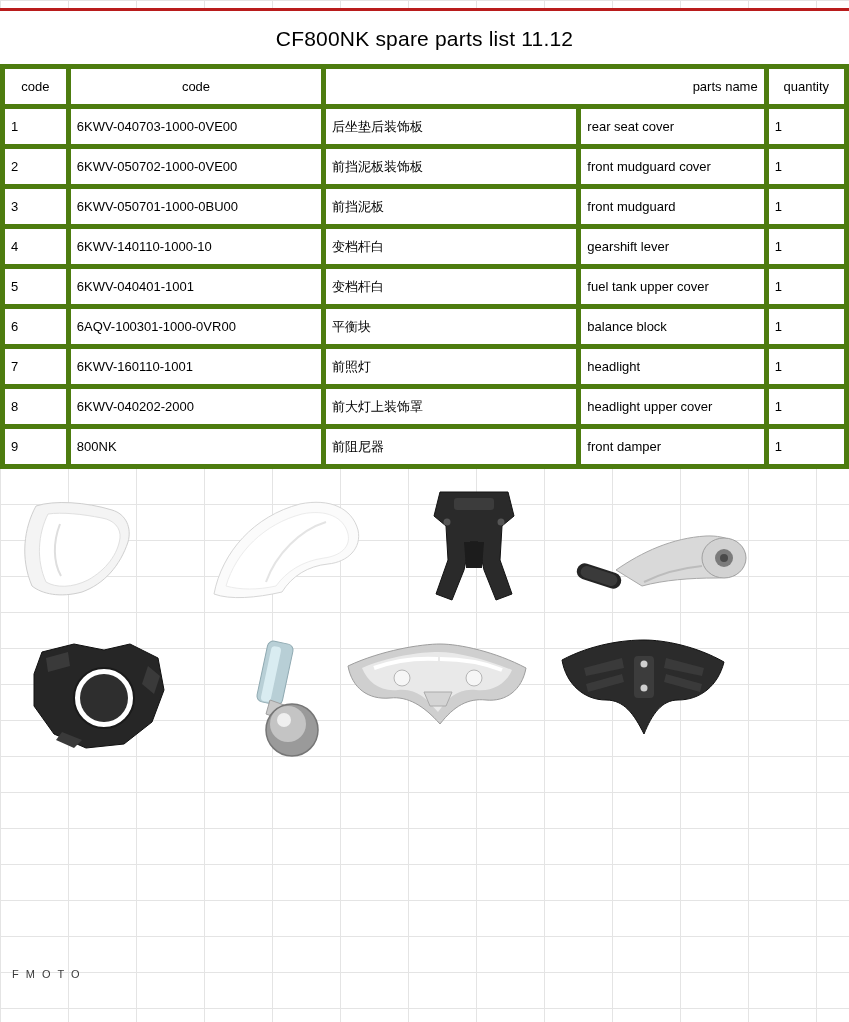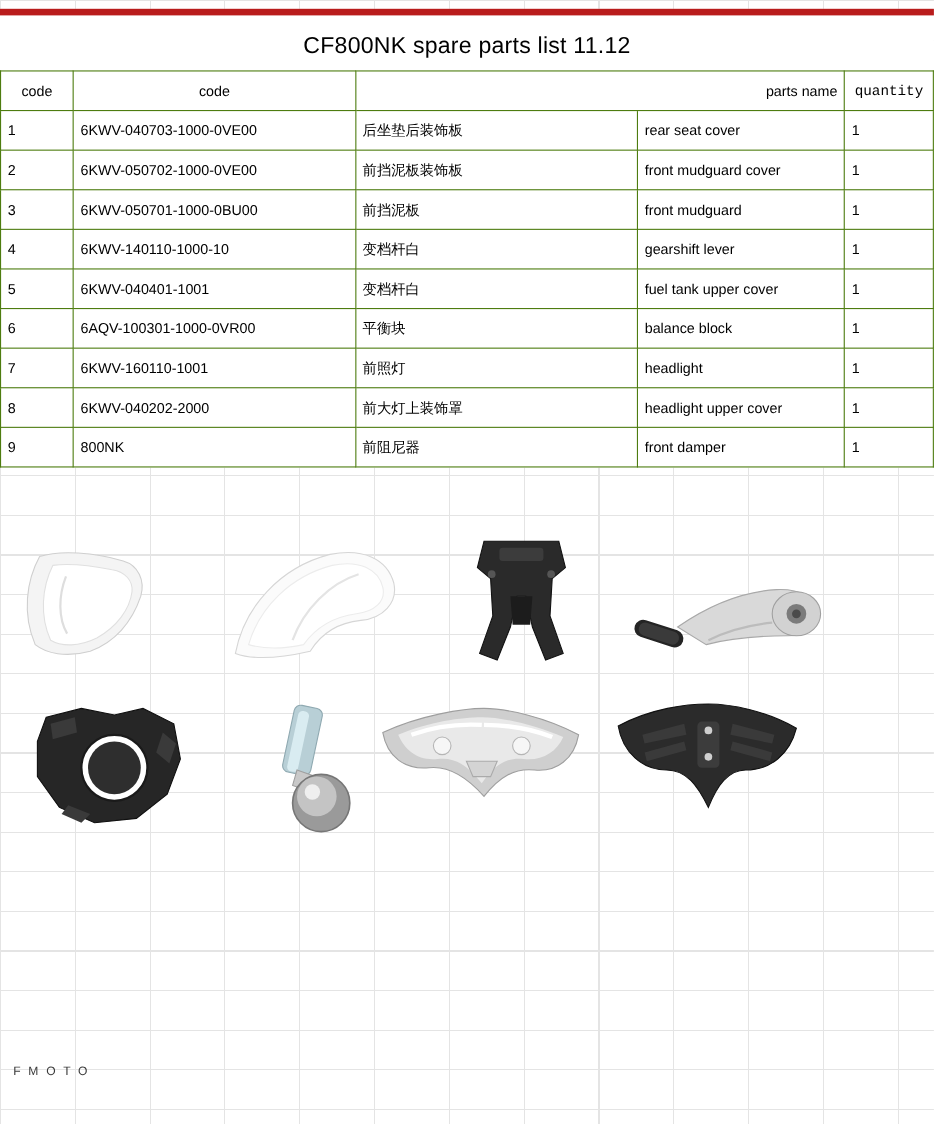--- a/index.html
+++ b/index.html
@@ -37,21 +37,21 @@
     position: relative;
     z-index: 2;
   }
 
   
   .title-row {
     position: absolute;
     left: 0; top: 8px;
     width: 849px;
     height: 56px;
-    border-top: 6px solid #b91c1c;
+    border-top: 3px solid #b91c1c;
     border-bottom: 1px solid #b8b8b8;
     background: #ffffff;
     display: flex;
     align-items: center;
     justify-content: center;
   }
   .title-text {
     font-size: 21px;
     letter-spacing: .2px;
   }
@@ -59,37 +59,37 @@
   
   table.parts {
     position: absolute;
     left: 0; top: 64px;
     width: 849px;
     border-collapse: collapse;
     background: #ffffff;
     table-layout: fixed;
   }
   table.parts td, table.parts th {
-    border: 1px solid #4d7c0f;
+    border: 5px solid #4d7c0f;
     font-weight: normal;
     font-size: 13px;
     height: 35px;
     padding: 0 6px;
     background: #ffffff;
   }
   .col-code   { width: 64px;  text-align: center; }
   .col-part   { width: 248px; text-align: left; }
   .col-cn     { width: 248px; text-align: left; }
   .col-en     { width: 182px; text-align: left; }
   .col-qty    { width: 78px;  text-align: center; }
 
   thead td.h-code { text-align: center; }
   thead td.h-part { text-align: center; }
   thead td.h-name { text-align: right; }
-  thead td.h-qty  { text-align: center; font-family: Liberation Mono, monospace; }
+  thead td.h-qty  { text-align: center; }
 
   
   .cn-cell { font-size: 14px; font-family: Liberation Mono, monospace; }
   .en-cell { font-size: 13px; }
 
   .total-row td {
     text-align: center;
     height: 34px;
   }
 

